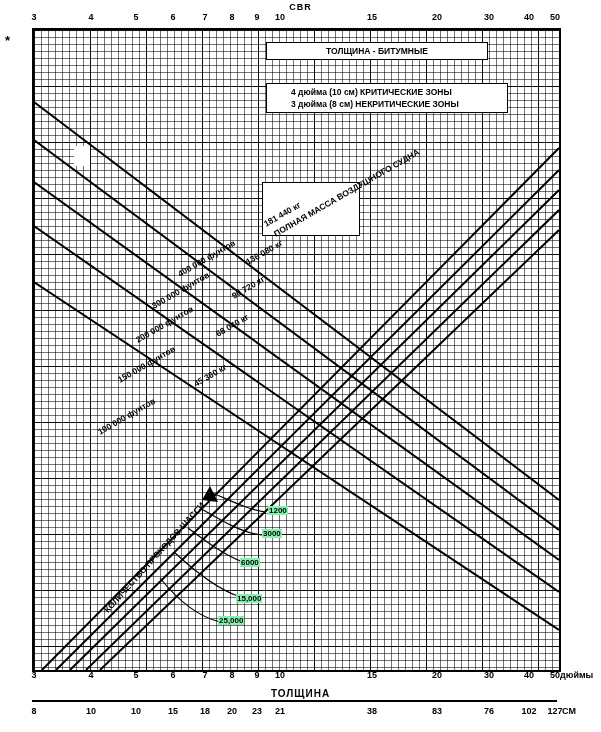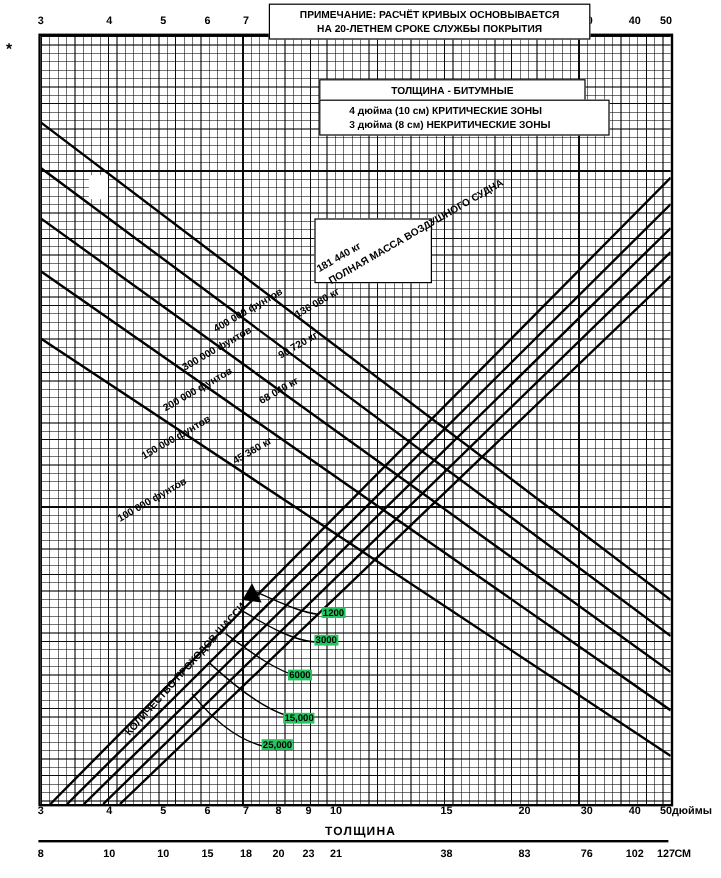--- a/index.html
+++ b/index.html
@@ -45,41 +45,41 @@
     font-size:10px;font-weight:bold;letter-spacing:1px;
   }
   .cm-line{position:absolute;left:32px;top:700px;width:525px;height:0;border-top:2px solid #000;}
 
   
   .box{
     position:absolute;background:#fff;border:1px solid #000;
     font-size:8.5px;font-weight:bold;text-align:center;line-height:12px;padding:2px 4px;
   }
   #note-box{left:224px;top:3px;width:258px;}
-  #title-box{left:266px;top:42px;width:212px;margin-top:24px;}
+  #title-box{left:266px;top:42px;width:212px;}
   #legend-box{left:266px;top:83px;width:212px;text-align:left;padding-left:24px;}
 
   
   .patch{position:absolute;left:40px;top:116px;width:16px;height:20px;background:#fff;border:none;}
 
   
   .clabel{
     position:absolute;font-size:8.5px;font-weight:bold;white-space:nowrap;
     transform-origin:0 0;background:rgba(255,255,255,.0);
   }
   .mass-box{
     position:absolute;left:228px;top:152px;width:96px;height:52px;background:#fff;border:1px solid #000;
   }
   .mass-txt{
     position:absolute;font-size:8.5px;font-weight:bold;white-space:nowrap;transform-origin:0 0;
   }
 
   
   .pass{
-    position:absolute;font-size:8px;font-weight:bold;background:#22c55e;padding:0 1px;
+    position:absolute;font-size:8px;font-weight:bold;background:#86efac;padding:0 1px;
   }
 
   .vert-title{
     position:absolute;font-size:8.5px;font-weight:bold;white-space:nowrap;transform-origin:0 0;
   }
 </style>
 </head>
 <body>
 
 <div id="root">
@@ -156,28 +156,23 @@
 
     <div class="vert-title" style="left:68px;top:578px;transform:rotate(-48deg)">КОЛИЧЕСТВО ПРОХОДОВ ШАССИ</div>
 
     <div class="pass" style="left:234px;top:476px">1200</div>
     <div class="pass" style="left:228px;top:499px">3000</div>
     <div class="pass" style="left:206px;top:528px">6000</div>
     <div class="pass" style="left:202px;top:564px">15,000</div>
     <div class="pass" style="left:184px;top:586px">25,000</div>
   </div>
 
-  <div class="box" id="note-box">
-    <div>ПРИМЕЧАНИЕ: РАСЧЁТ КРИВЫХ ОСНОВЫВАЕТСЯ</div>
-    <div>НА 20-ЛЕТНЕМ СРОКЕ СЛУЖБЫ ПОКРЫТИЯ</div>
-  </div>
 
   <div class="box" id="title-box">
     <div>ТОЛЩИНА - БИТУМНЫЕ</div>
-    <div>ПОКРЫТИЯ</div>
   </div>
 
   <div class="box" id="legend-box">
     <div>4 дюйма (10 см) КРИТИЧЕСКИЕ ЗОНЫ</div>
     <div>3 дюйма (8 см) НЕКРИТИЧЕСКИЕ ЗОНЫ</div>
   </div>
 
   <div class="tickrow" id="ticks-bottom">
     <span style="left:2px">3</span>
     <span style="left:59px">4</span>

